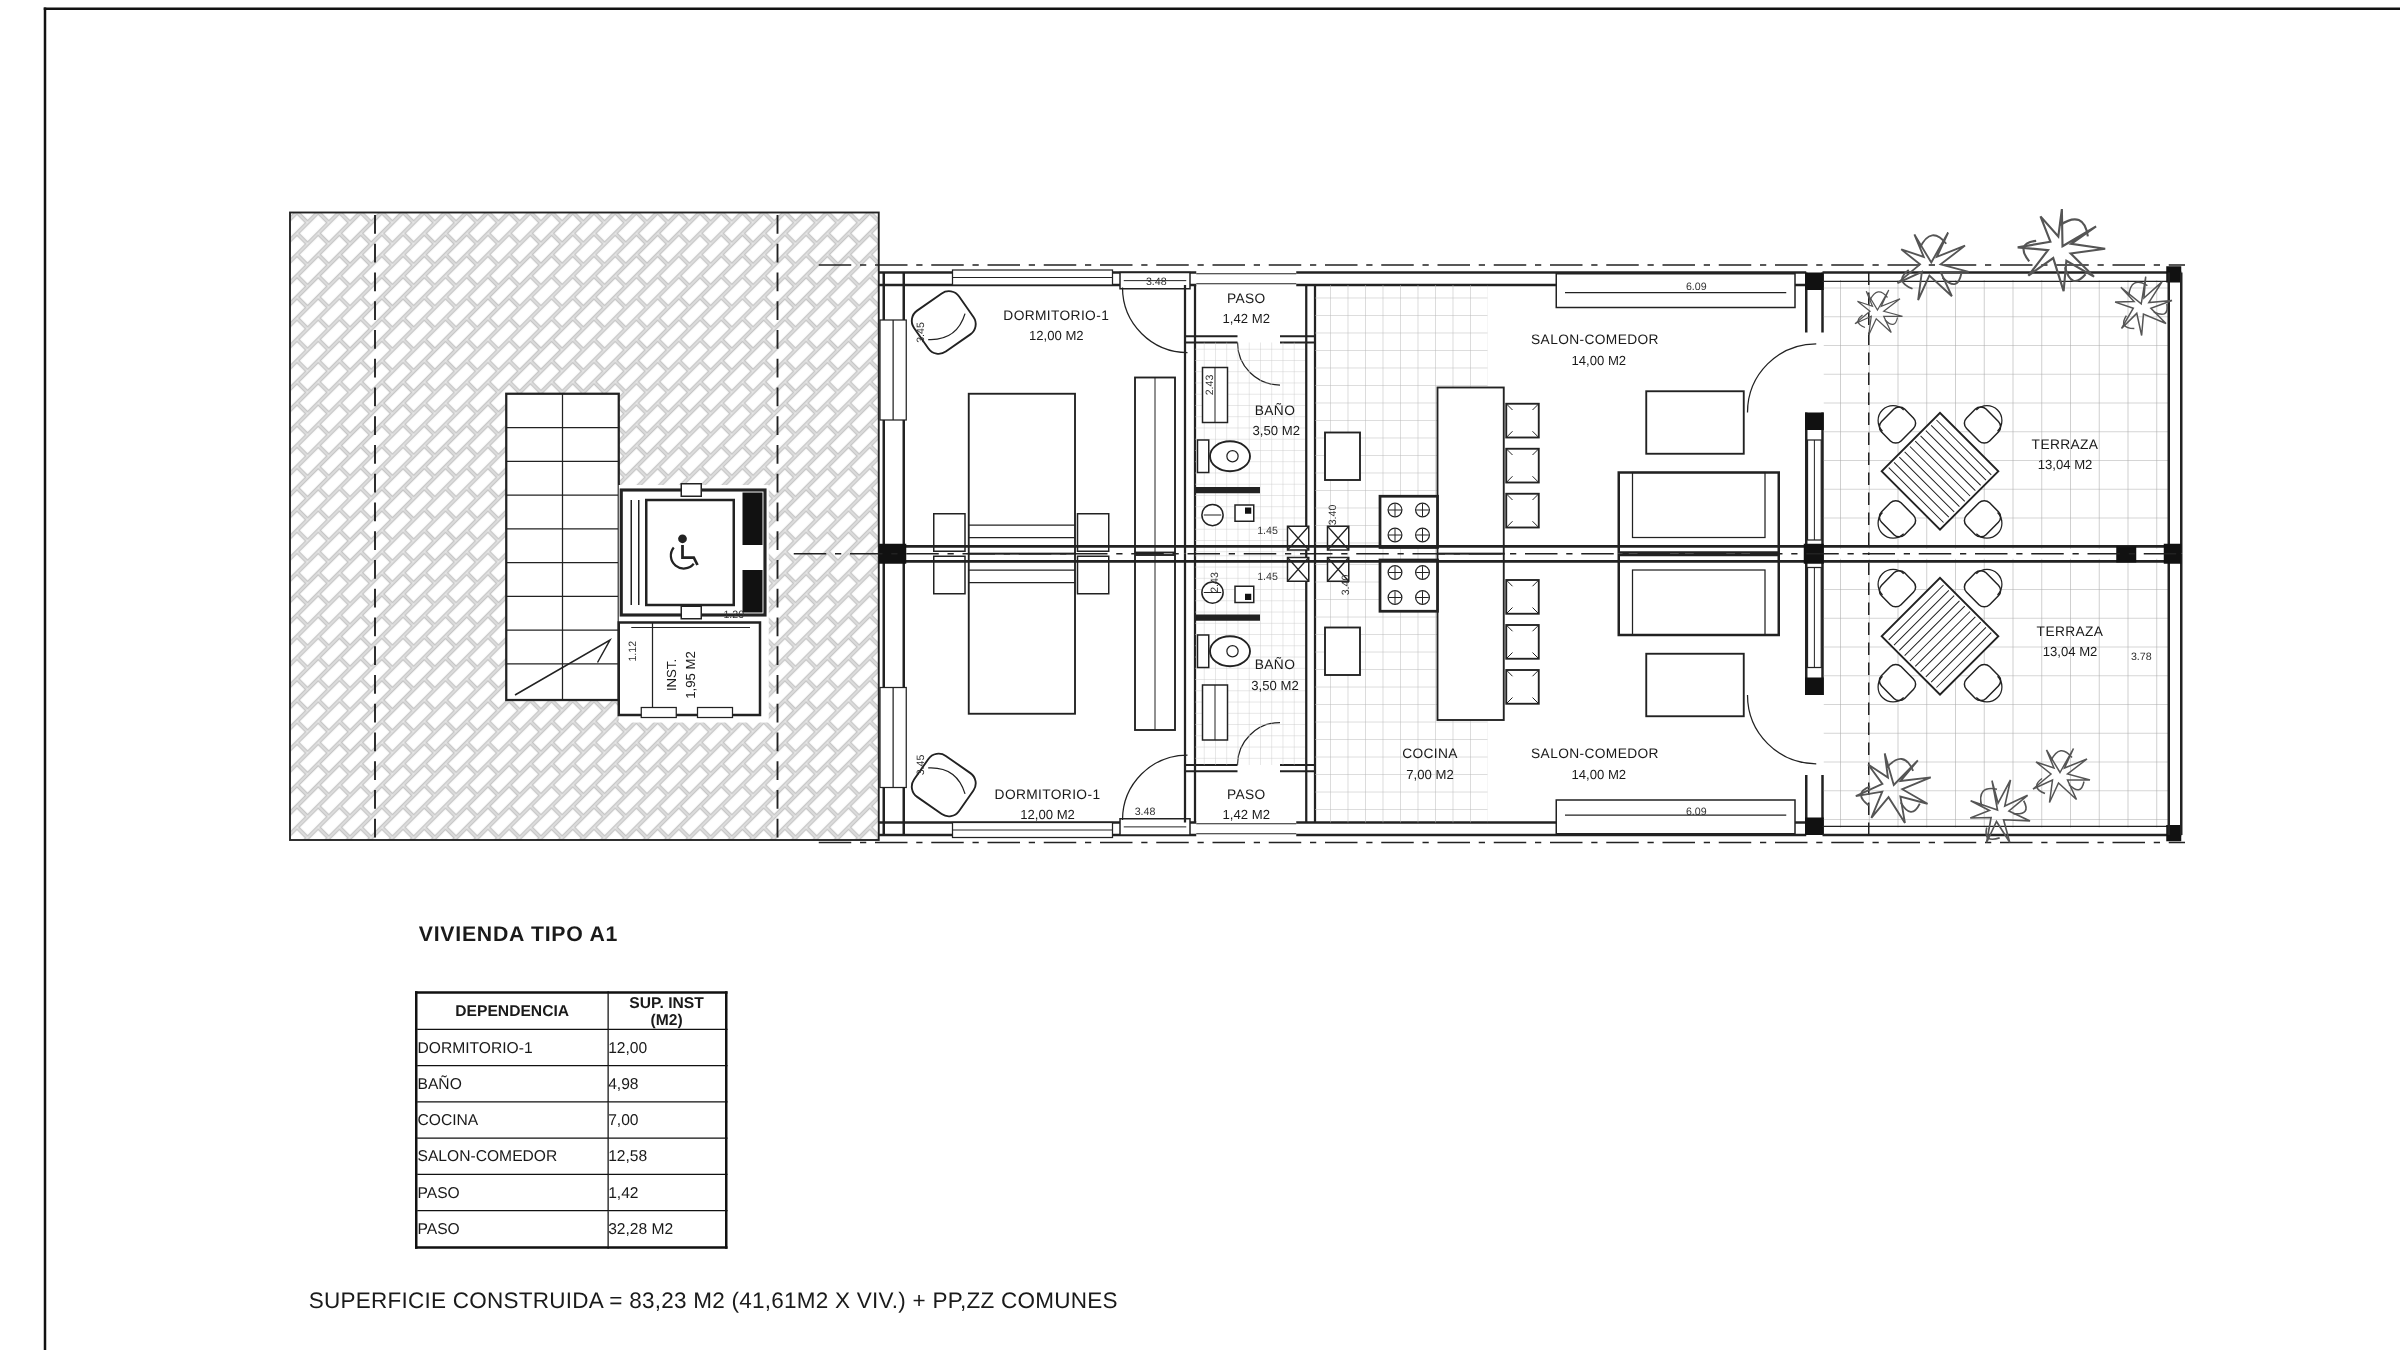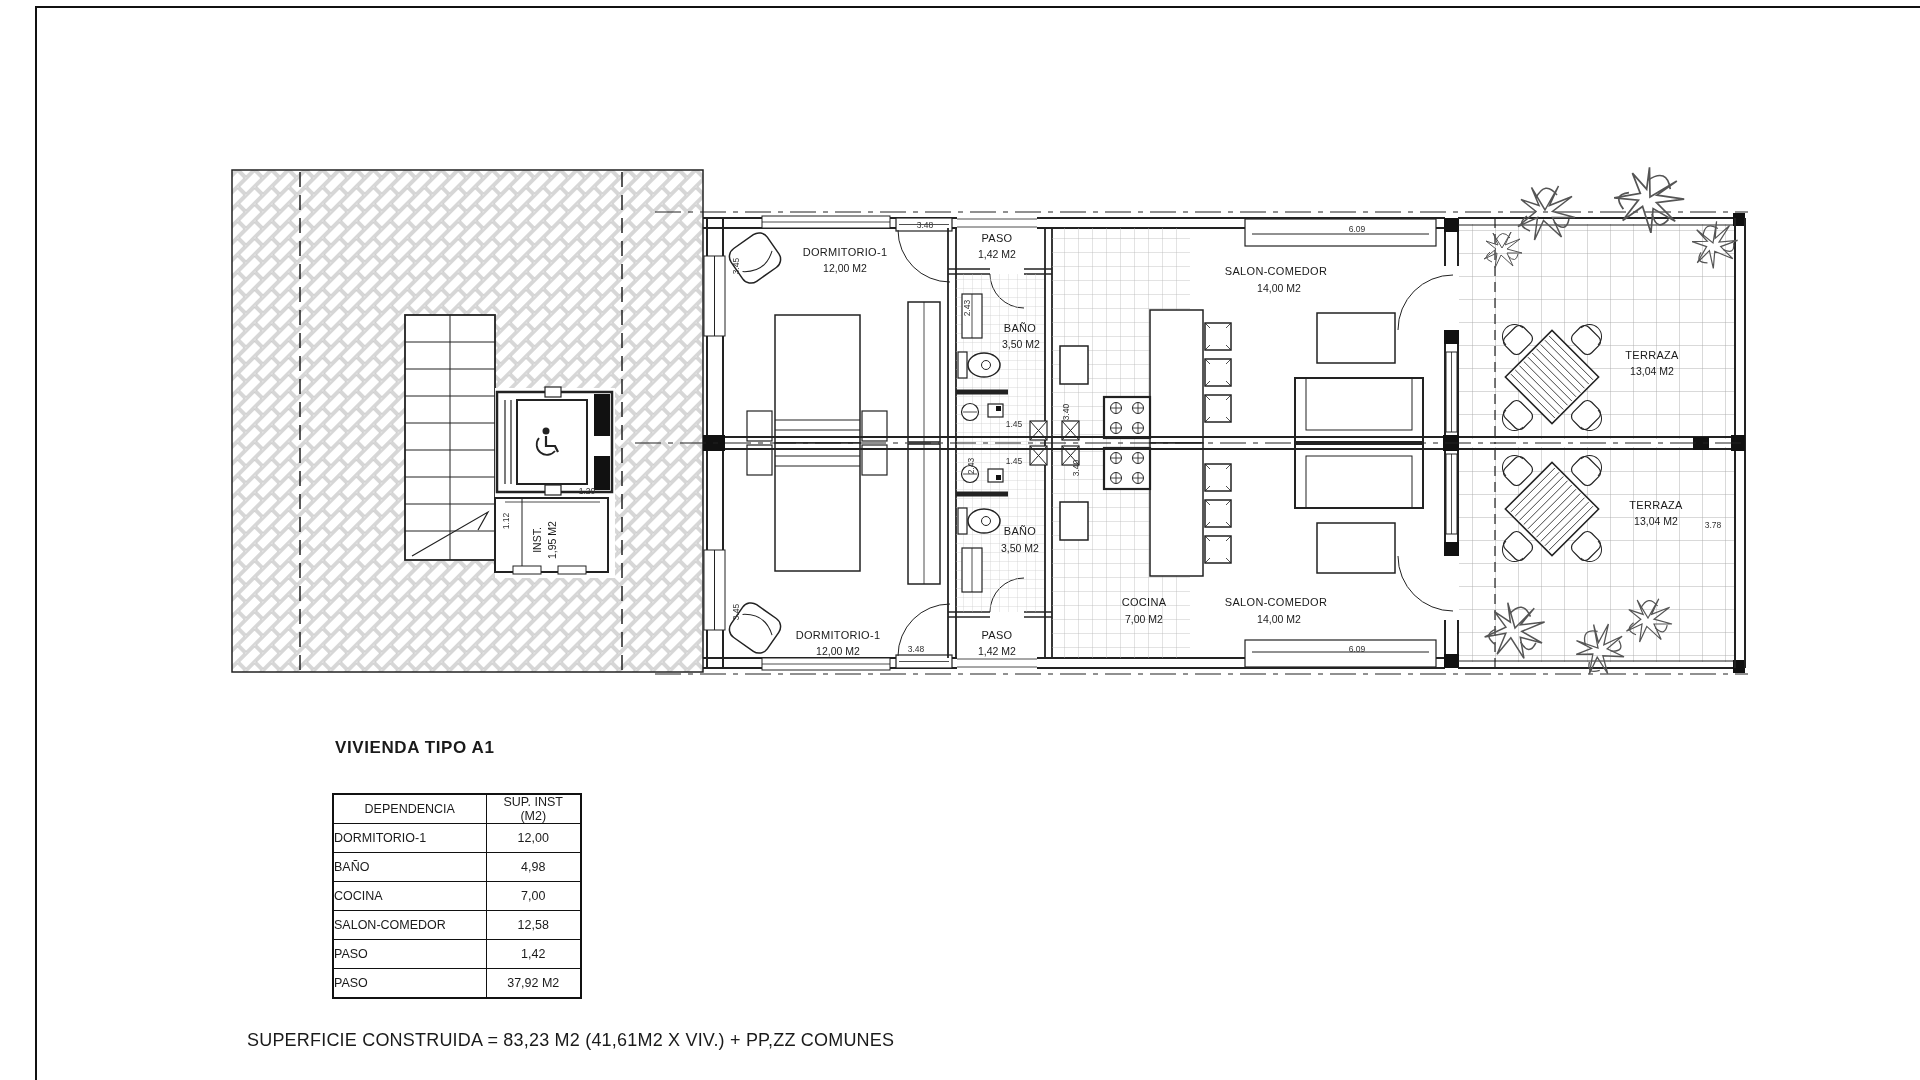--- a/index.html
+++ b/index.html
@@ -18,24 +18,24 @@
   .dashdot{stroke-dasharray:26 7 5 7;}
   .dash2{stroke-dasharray:10 6;}
   .rl{font-size:11px;text-anchor:middle;letter-spacing:.3px;}
   .rs{font-size:10.5px;text-anchor:middle;}
   .dim{font-size:8.5px;text-anchor:middle;fill:#333;}
   .plant{stroke:#555;fill:none;stroke-width:1;}
   .summary-title{position:absolute;left:335px;top:738px;font-size:17px;font-weight:bold;letter-spacing:.6px;}
   table.areas{position:absolute;left:332px;top:793px;border-collapse:collapse;font-size:12.5px;}
   table.areas th,table.areas td{border:1.5px solid #111;height:28px;padding:0;}
   table.areas{border:2.5px solid #111;}
-  table.areas th{font-weight:normal;text-align:center;padding:0 8px;}
+  table.areas th{font-weight:bold;text-align:center;padding:0 8px;}
   col.c1{width:153px;}col.c2{width:95px;}
   td.dep{text-align:left;padding-left:8px;}
-  td.sup{text-align:center;}
+  td.sup{text-align:left;}
   td.total-sup{border:3px solid #111;font-weight:normal;}
   .note{position:absolute;left:247px;top:1030px;font-size:18px;letter-spacing:.2px;}
 </style>
 </head>
 <body>
 
 <div class="frame-top"></div>
 <div class="frame-left"></div>
 
 <div class="plan-wrap">
@@ -344,18 +344,18 @@
     <tr>
       <td class="dep">SALON-COMEDOR</td>
       <td class="sup">12,58</td>
     </tr>
     <tr>
       <td class="dep">PASO</td>
       <td class="sup">1,42</td>
     </tr>
     <tr>
       <td class="dep">PASO</td>
-      <td class="sup total-sup">37,92 M2</td>
+      <td class="sup total-sup">32,28 M2</td>
     </tr>
   </tbody>
 </table>
 
 <div class="note">SUPERFICIE CONSTRUIDA = 83,23 M2 (41,61M2 X VIV.) + PP,ZZ COMUNES</div>
 
 </body></html>

